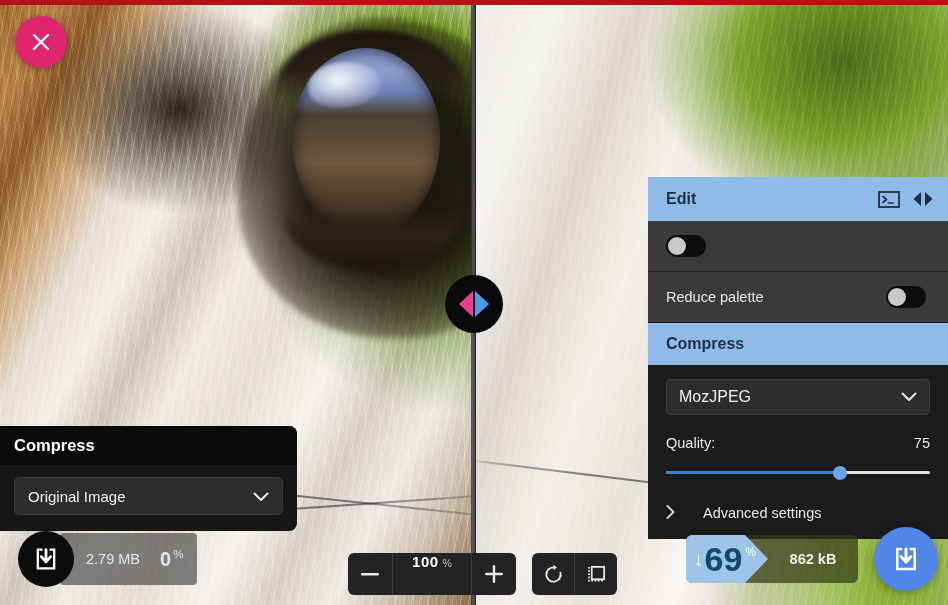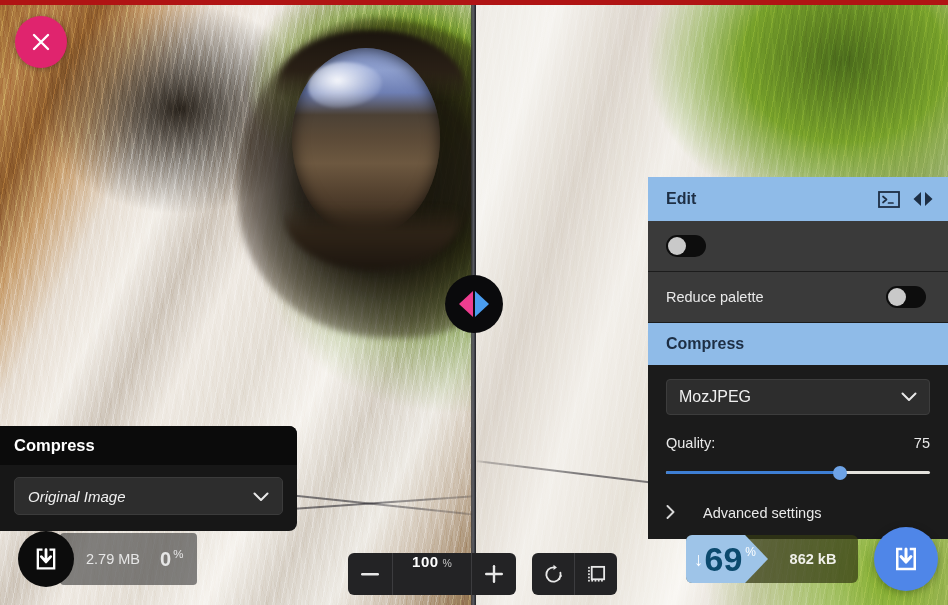--- a/index.html
+++ b/index.html
@@ -229,21 +229,21 @@
     position: absolute; left: 0; top: 426px; width: 297px;
     z-index: 50; background: #171717;
     border-radius: 0 8px 8px 0;
     overflow: hidden;
   }
   .lp-head {
     background: #0b0b0b; color: #fff;
     height: 39px; display: flex; align-items: center;
     padding: 0 0 0 14px; font-weight: bold; font-size: 16.5px;
   }
-  .lp-body { padding: 12px 14px 16px; font-style: italic; }
+  .lp-body { padding: 12px 14px 16px; }
   .lp-select {
     width: 100%; height: 38px;
     background: #2d2d2d; border: 1px solid #3b3b3b; border-radius: 5px;
     display: flex; align-items: center; padding: 0 13px;
     color: #f0f0f0; font-size: 15px; cursor: pointer;
   }
   .lp-select .lps-val { flex: 1; }
 
   .orig-stats {
     position: absolute; left: 18px; top: 531px;

